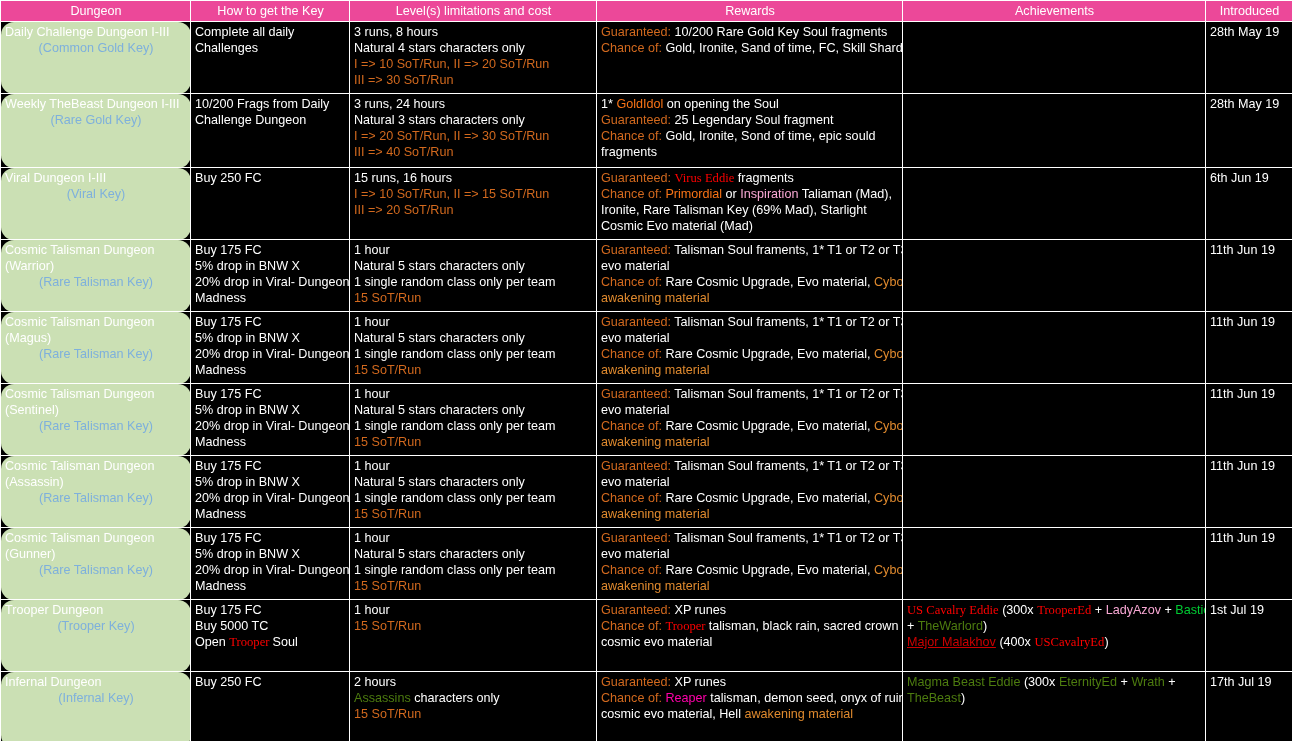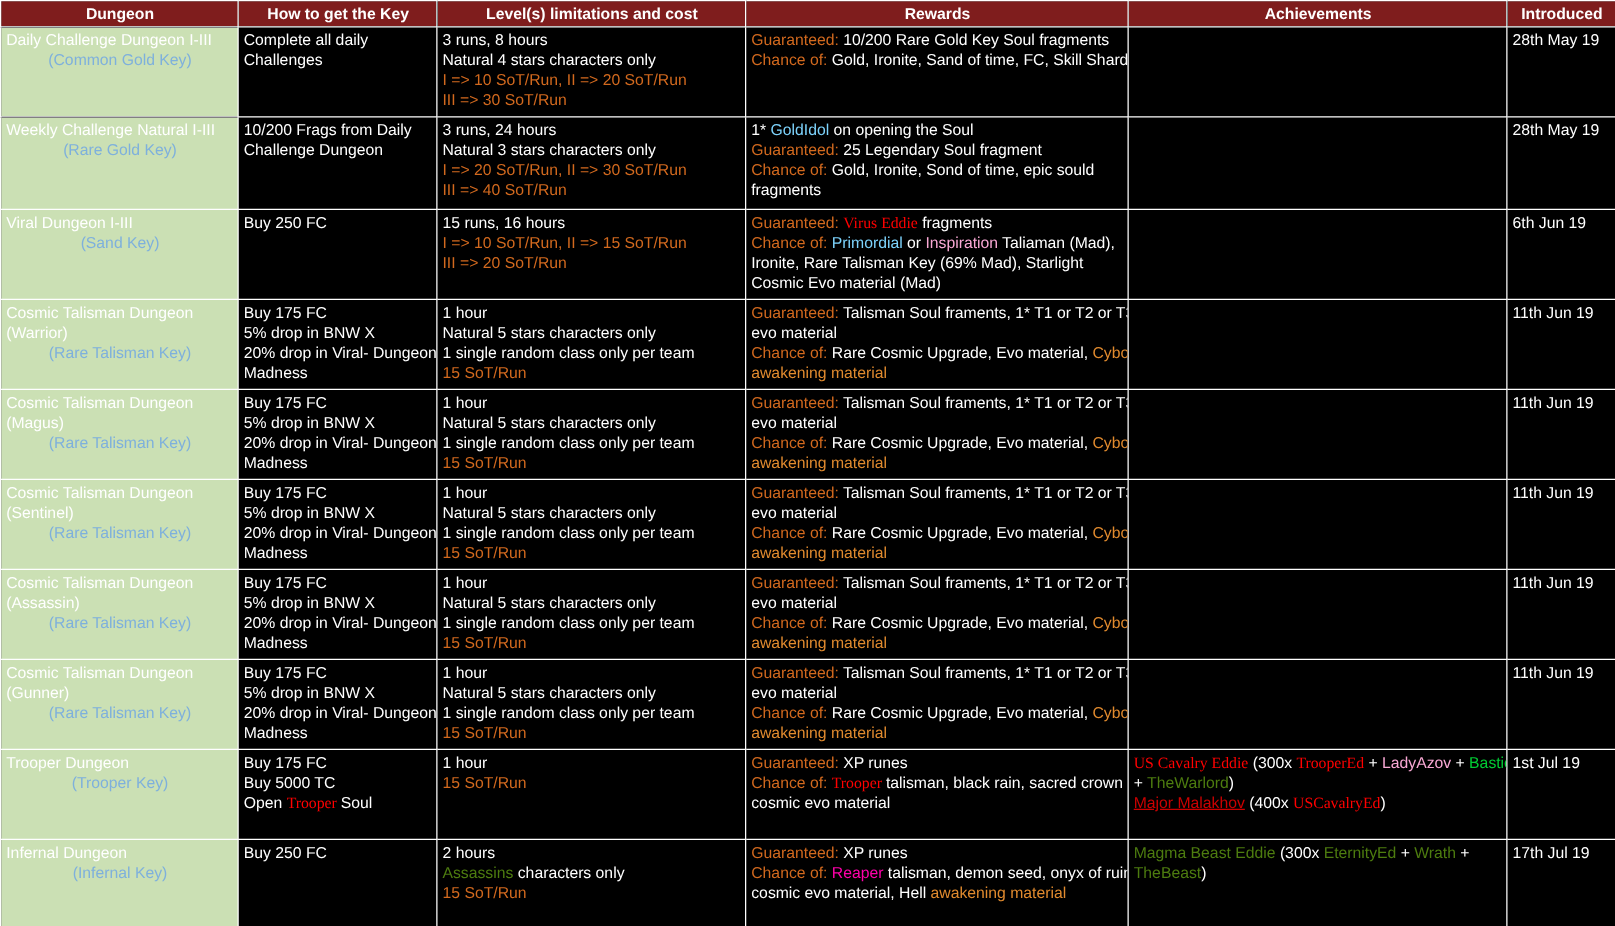--- a/index.html
+++ b/index.html
@@ -25,48 +25,49 @@
   table.dungeon-table td {
     border: 1px solid #ffffff;
     vertical-align: top;
     padding: 2px 3px 2px 4px;
     font-size: 12.6px;
     line-height: 16px;
     color: #ffffff;
     overflow: hidden;
   }
   thead th {
-    background: #7f1d1d;
+    background: #ec4899;
     color: #111111;
-    font-weight: bold;
+    font-weight: normal;
     text-align: center;
     height: 20px;
     padding: 1px 2px;
     font-size: 12.8px;
     line-height: 16px;
     border: 1px solid #9aa59a;
   }
   td.col-dungeon {
     background: #cbe0b4;
     color: #1a1a1a;
     border-color: #5a6b52;
+    border-radius: 13px;
   }
   td.col-dungeon .sub-key {
     color: #7eb0dc;
     text-align: center;
   }
   td.col-key, td.col-limits, td.col-rewards, td.col-achv, td.col-intro {
     background: #000000;
   }
   .line { display: block; white-space: nowrap; }
 
   
   .c-orange   { color: #d2691e; }
   .c-orange2  { color: #e08a2e; }
-  .c-yellow   { color: #7dd3fc; }
+  .c-yellow   { color: #f97316; }
   .c-red      { color: #cc0000; text-decoration: underline; }
   .c-redb     { color: #ff0000; font-family: Liberation Serif, serif; }
   .c-cyan2    { color: #f9a8d4; }
   .c-green    { color: #00cc33; }
   .c-magenta  { color: #4d7c0f; }
   .c-pink     { color: #ff00aa; }
 </style>
 </head>
 <body>
 
@@ -110,21 +111,21 @@
             <span class="line"><span class="c-orange">Guaranteed:</span> 10/200 Rare Gold Key Soul fragments</span>
             <span class="line"><span class="c-orange">Chance of:</span> Gold, Ironite, Sand of time, FC, Skill Shard</span>
           </td>
           <td class="col-achv"></td>
           <td class="col-intro">
             <span class="line">28th May 19</span>
           </td>
         </tr>
         <tr style="height: 74px;">
           <td class="col-dungeon">
-            <span class="line">Weekly Challenge Natural I-III</span>
+            <span class="line">Weekly TheBeast Dungeon I-III</span>
             <span class="line sub-key">(Rare Gold Key)</span>
           </td>
           <td class="col-key">
             <span class="line">10/200 Frags from Daily</span>
             <span class="line">Challenge Dungeon</span>
           </td>
           <td class="col-limits">
             <span class="line">3 runs, 24 hours</span>
             <span class="line">Natural 3 stars characters only</span>
             <span class="line c-orange">I =&gt; 20 SoT/Run, II =&gt; 30 SoT/Run</span>
@@ -137,21 +138,21 @@
             <span class="line">fragments</span>
           </td>
           <td class="col-achv"></td>
           <td class="col-intro">
             <span class="line">28th May 19</span>
           </td>
         </tr>
         <tr style="height: 72px;">
           <td class="col-dungeon">
             <span class="line">Viral Dungeon I-III</span>
-            <span class="line sub-key">(Sand Key)</span>
+            <span class="line sub-key">(Viral Key)</span>
           </td>
           <td class="col-key">
             <span class="line">Buy 250 FC</span>
           </td>
           <td class="col-limits">
             <span class="line">15 runs, 16 hours</span>
             <span class="line c-orange">I =&gt; 10 SoT/Run, II =&gt; 15 SoT/Run</span>
             <span class="line c-orange">III =&gt; 20 SoT/Run</span>
           </td>
           <td class="col-rewards">

